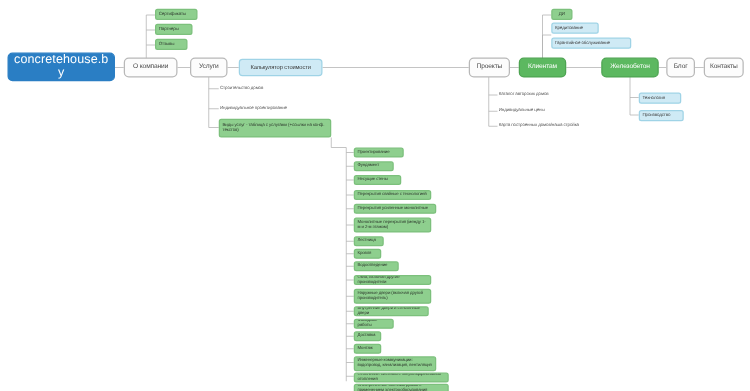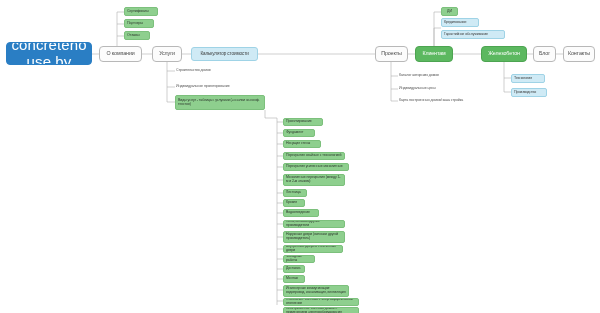--- a/index.html
+++ b/index.html
@@ -26,21 +26,21 @@
     letter-spacing:-0.1px;
     word-break:break-word;
     overflow:hidden;
   }
 
   
   .n-root{
     background:#2a7ec4;
     border:1px solid #2a7ec4;
     color:#ffffff;
-    font-size:15px;
+    font-size:10px;
     border-radius:4px;
     letter-spacing:0.1px;
   }
   
   .n-main{
     background:#fcfcfc;
     border:1px solid #b8b8b8;
     color:#4a4a4a;
     font-size:5.3px;
     border-radius:4px;

